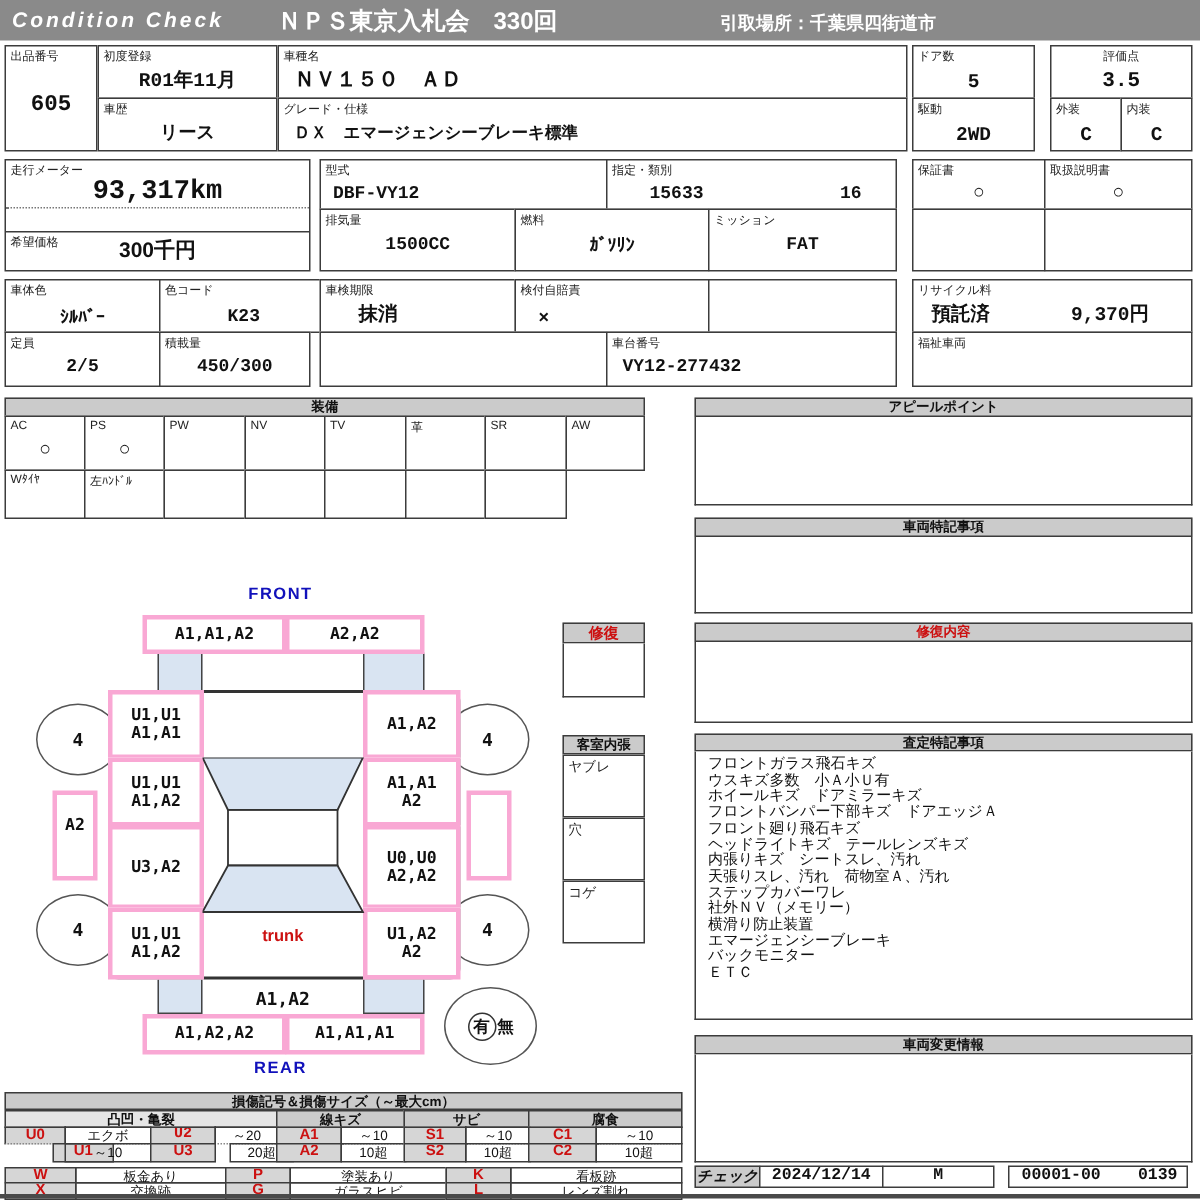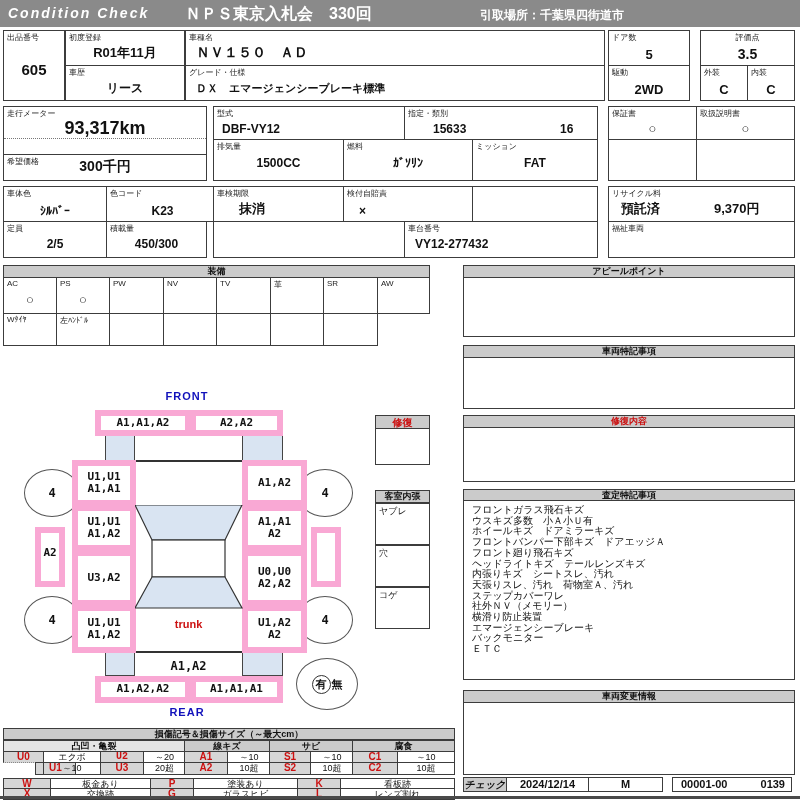--- a/index.html
+++ b/index.html
@@ -8,27 +8,27 @@
   
   .hbar{position:absolute;left:0;top:0;width:800px;height:27px;background:#8a8a8a;}
   .hbrand{position:absolute;left:8px;top:5px;color:#fff;font-size:14px;font-weight:bold;font-style:italic;letter-spacing:2px;}
   .htitle{position:absolute;left:185px;top:4px;color:#fff;font-size:16px;font-weight:bold;}
   .hpickup{position:absolute;left:480px;top:7px;color:#fff;font-size:12px;font-weight:bold;}
   
   .cell{position:absolute;border:1px solid #3c3c3c;background:#fff;box-sizing:border-box;}
   .nob{border:none;}
   .lbl{position:absolute;top:1px;left:3px;font-size:8px;color:#222;white-space:nowrap;}
   .val{position:absolute;left:0;right:0;bottom:3px;text-align:center;font-weight:bold;
-       font-family:Liberation Sans, sans-serif;font-size:13px;white-space:nowrap;}
+       font-family:Liberation Mono, monospace;font-size:13px;white-space:nowrap;}
   .vjp{font-family:"Liberation Sans","DejaVu Sans",sans-serif;}
   .band{position:absolute;background:#cbcbcb;border:1px solid #3c3c3c;box-sizing:border-box;
         text-align:center;font-size:9px;font-weight:bold;line-height:11px;}
   .panelbody{position:absolute;border:1px solid #3c3c3c;border-top:none;background:#fff;box-sizing:border-box;}
   
-  .dcell{position:absolute;border:6px solid #f9a8d4;background:#fff;box-sizing:border-box;
+  .dcell{position:absolute;border:3px solid #f9a8d4;background:#fff;box-sizing:border-box;
          display:flex;align-items:center;justify-content:center;text-align:center;
          font-family:"DejaVu Sans Mono","Liberation Mono",monospace;font-weight:bold;font-size:11px;
          line-height:1.12;white-space:pre-line;z-index:3;}
   .tire{position:absolute;border:1.5px solid #555;border-radius:50%;background:#fff;z-index:1;
         display:flex;align-items:center;justify-content:center;font-weight:bold;font-size:12px;
         font-family:"DejaVu Sans Mono",monospace;box-sizing:border-box;}
   .shade{position:absolute;background:#d9e4f2;border:1px solid #444;box-sizing:border-box;z-index:2;}
   .bluelbl{position:absolute;color:#1111bb;font-weight:bold;font-size:11px;text-align:center;z-index:4;
            font-family:"Liberation Sans",sans-serif;letter-spacing:1px;}
   .redtxt{color:#cc1111;}
@@ -329,21 +329,21 @@
   <div class="lgc lgcode dot" style="left:184px;top:751px;width:44px;height:12px;">A1</div>
   <div class="lgc dot" style="left:227px;top:751px;width:44px;height:12px;">～10</div>
   <div class="lgc lgcode dot" style="left:269px;top:751px;width:42px;height:12px;">S1</div>
   <div class="lgc dot" style="left:310px;top:751px;width:44px;height:12px;">～10</div>
   <div class="lgc lgcode dot" style="left:352px;top:751px;width:46px;height:12px;">C1</div>
   <div class="lgc dot" style="left:397px;top:751px;width:58px;height:12px;">～10</div>
 
   <div class="lgc lgcode" style="left:3px;top:762px;width:41px;height:13px;margin-left:32px;">U1</div>
   <div class="lgc" style="left:43px;top:762px;width:58px;height:13px;">～10</div>
   <div class="lgc lgcode" style="left:100px;top:762px;width:44px;height:13px;">U3</div>
-  <div class="lgc" style="left:143px;top:762px;width:43px;height:13px;">20超</div>
+  <div class="lgc" style="left:153px;top:762px;width:43px;height:13px;">20超</div>
   <div class="lgc lgcode" style="left:184px;top:762px;width:44px;height:13px;">A2</div>
   <div class="lgc" style="left:227px;top:762px;width:44px;height:13px;">10超</div>
   <div class="lgc lgcode" style="left:269px;top:762px;width:42px;height:13px;">S2</div>
   <div class="lgc" style="left:310px;top:762px;width:44px;height:13px;">10超</div>
   <div class="lgc lgcode" style="left:352px;top:762px;width:46px;height:13px;">C2</div>
   <div class="lgc" style="left:397px;top:762px;width:58px;height:13px;">10超</div>
 
   <div class="lgc lgcode" style="left:3px;top:778px;width:48px;height:11px;">W</div>
   <div class="lgc" style="left:50px;top:778px;width:101px;height:11px;">板金あり</div>
   <div class="lgc lgcode" style="left:150px;top:778px;width:44px;height:11px;">P</div>

